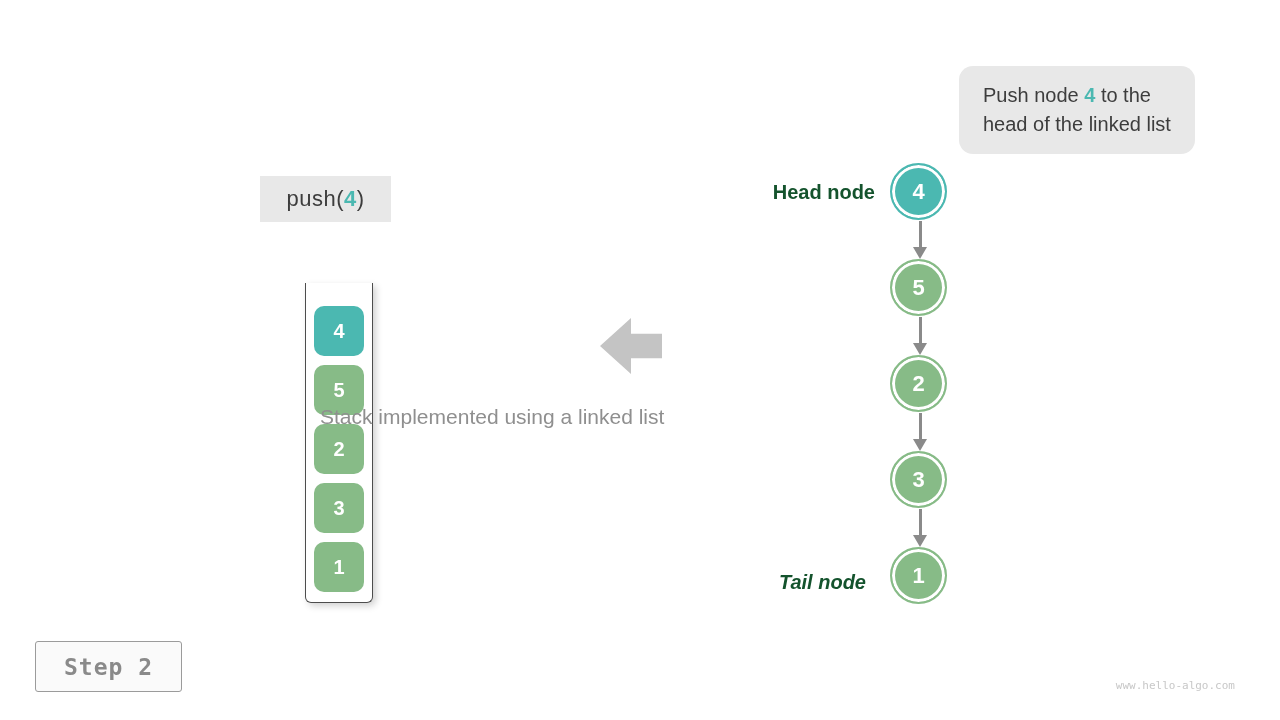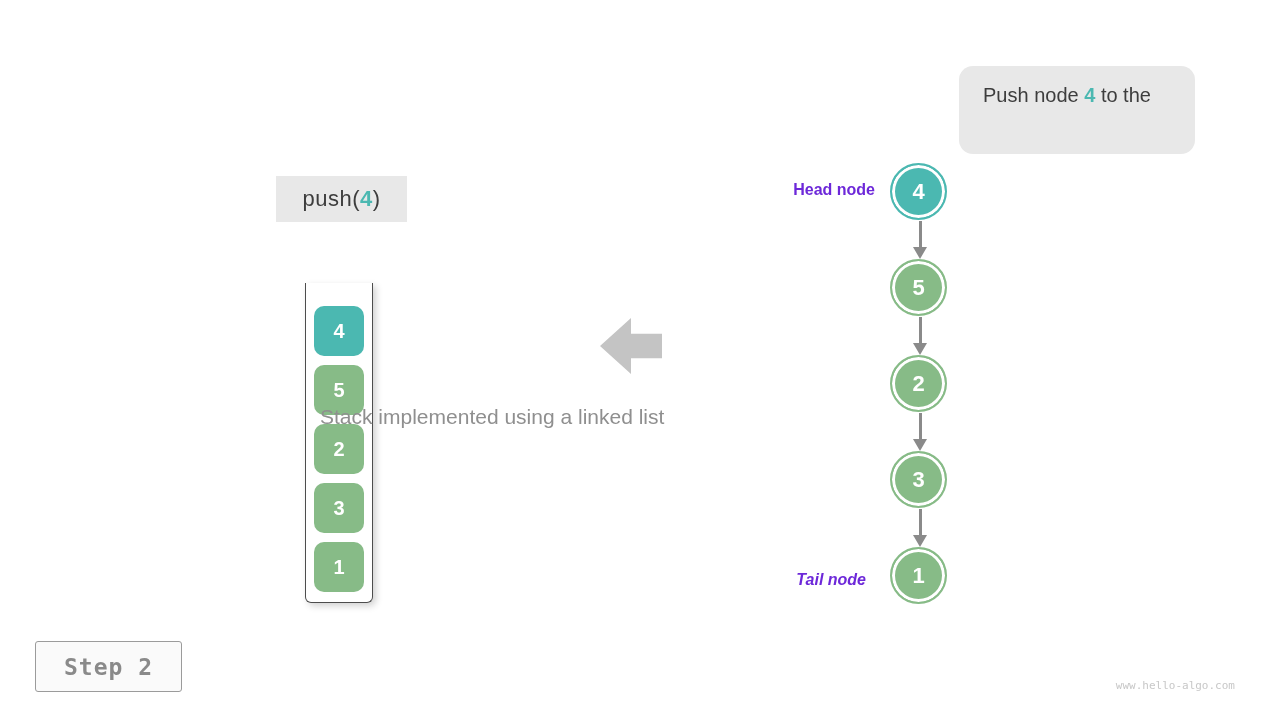--- a/index.html
+++ b/index.html
@@ -14,21 +14,21 @@
     position: absolute; left: 959px; top: 66px;
     width: 236px; height: 88px; box-sizing: border-box;
     background: var(--callout_bg); border-radius: 14px;
     padding: 15px 24px; font-size: 20px; line-height: 29px;
     color: var(--dark_text);
   }
   .hl { color: var(--teal); font-weight: 700; }
 
   
   .code-chip {
-    position: absolute; left: 276px; top: 176px;
+    position: absolute; left: 260px; top: 176px;
     width: 131px; height: 46px; box-sizing: border-box;
     background: var(--code_bg); border-radius: 0;
     display: flex; align-items: center; justify-content: center;
     font-size: 22px; letter-spacing: 0.5px; color: var(--dark_text);
   }
 
   
   .stack-box {
     position: absolute; left: 305px; top: 283px;
     width: 68px; height: 320px; box-sizing: border-box;
@@ -75,21 +75,21 @@
   }
   .v-arrow::after {
     content: ""; position: absolute; left: 5px; top: 26px;
     width: 0; height: 0;
     border-left: 7px solid transparent; border-right: 7px solid transparent;
     border-top: 12px solid var(--arrow_gray);
   }
 
   .node-label {
     position: absolute; width: 175px; text-align: right;
-    font-size: 16px; font-weight: 700; color: #6d28d9;
+    font-size: 20px; font-weight: 700; color: #14532d;
   }
   .head-label { left: 700px; top: 181px; }
   .tail-label { left: 691px; top: 571px; font-style: italic; }
 
   
   .step-chip {
     position: absolute; left: 35px; top: 641px;
     width: 147px; height: 51px; box-sizing: border-box;
     background: var(--step_bg); border: 1.5px solid var(--step_border);
     border-radius: 3px; display: flex; align-items: center; justify-content: center;
@@ -102,20 +102,21 @@
     position: absolute; right: 45px; top: 679px;
     font-family: "DejaVu Sans Mono", monospace;
     font-size: 11px; color: var(--watermark_color);
   }
 </style>
 </head>
 <body>
 
 <div class="callout">
   <span>Push node </span><span class="hl">4</span><span> to the</span><br>
+  <span>head of the linked list</span>
 </div>
 
 <div class="code-chip">
   <span>push(</span>
     <span class="hl">4</span>
     <span>)</span>
 </div>
 
 <div class="stack-box">
   <div class="stack-item teal">4</div>

